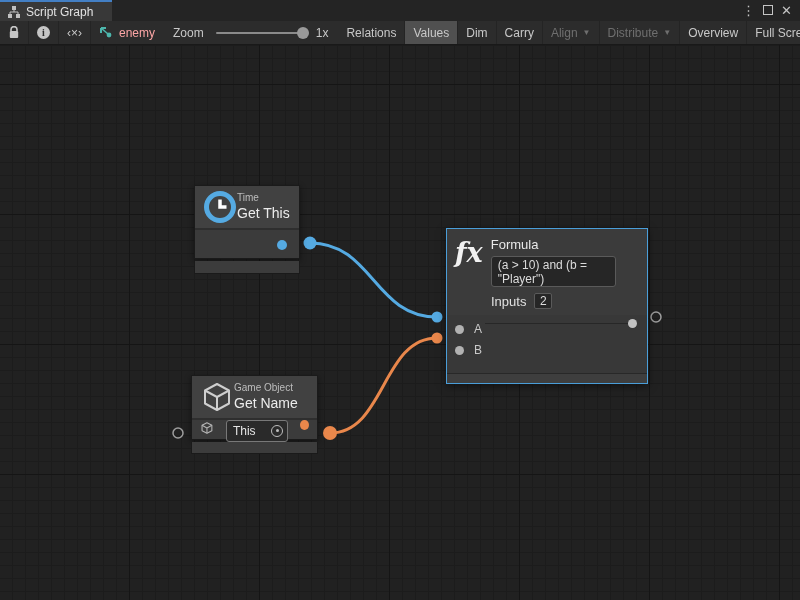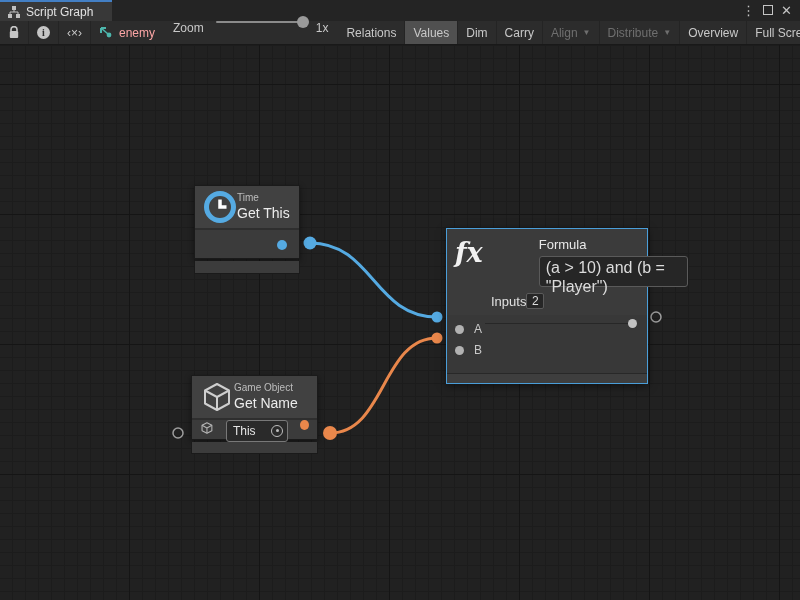--- a/index.html
+++ b/index.html
@@ -19,21 +19,21 @@
 
   
   .toolbar { position:absolute; left:0; top:21px; width:800px; height:24px; background:#2c2c2c; border-bottom:1px solid #191919; display:flex; align-items:stretch; font-size:12px; }
   .tb-btn { display:flex; align-items:center; justify-content:center; padding:0 8px; border-right:1px solid #242424; color:#c8c8c8; white-space:nowrap; }
   .tb-btn.icon-btn { width:30px; }
   .tb-btn.code-btn { width:78px; }
   .tb-btn.active { background:#505050; }
   .tb-btn.disabled { color:#6f6f6f; }
   .tb-group { display:flex; align-items:center; gap:6px; padding:0 8px; }
   .graph-name { color:#fca5a5; }
-  .zoom-wrap { display:flex; gap:12px; padding:0 10px; }
+  .zoom-wrap { display:flex; align-items:center; gap:12px; padding:0 10px; }
   .slider-track { position:relative; width:88px; height:2px; background:#8b8b8b; border-radius:1px; }
   .slider-handle { position:absolute; right:-5px; top:-5px; width:12px; height:12px; border-radius:50%; background:#9a9a9a; }
   .right-cluster { margin-left:auto; display:flex; align-items:stretch; }
   .dd-arrow { font-size:8px; margin-left:5px; }
   .lock-svg, .tabicon-svg, .graphicon-svg { display:block; }
   .info-circle { width:13px; height:13px; border-radius:50%; background:#c6c6c6; color:#2c2c2c; font-size:10px; font-weight:bold; display:flex; align-items:center; justify-content:center; font-family:"Liberation Serif", serif; }
 
   
   .canvas { position:absolute; left:0; top:45px; width:800px; height:555px;
     background-color:#212121;
@@ -59,24 +59,24 @@
   
   .node-gettime { left:194px; top:140px; width:106px; }
   .gettime-body { position:relative; height:29px; border-top:1px solid #2e2e2e; }
   .gettime-outdot { position:absolute; right:12px; top:10px; width:10px; height:10px; background:#55aae2; }
   .gettime-footer { height:13px; }
 
   
   .node-formula { left:446px; top:183px; width:202px; border:1px solid #4a9ed9; background:#3b3b3b; box-shadow:0 2px 8px rgba(0,0,0,0.5); }
   .formula-header { display:flex; align-items:flex-start; gap:8px; padding:8px 6px 0 8px; }
   .fx-glyph { font-family:"DejaVu Serif", serif; font-style:italic; font-weight:bold; font-size:27px; color:#f2f2f2; line-height:1; margin-top:2px; }
-  .formula-right { flex:1;margin-left:48px; }
+  .formula-right { flex:1; }
   .formula-title { font-size:13px; color:#e8e8e8; margin-bottom:4px; }
-  .formula-input { width:149px; height:31px; background:#262626; border:1px solid #5a5a5a; border-radius:3px; padding:1px 6px; font-size:16px; color:#dcdcdc; line-height:1.2; }
-  .inputs-row { display:flex; align-items:center; gap:0; padding:6px 0 6px 44px; }
+  .formula-input { width:125px; height:31px; background:#262626; border:1px solid #5a5a5a; border-radius:3px; padding:1px 6px; font-size:12px; color:#dcdcdc; line-height:1.2; }
+  .inputs-row { display:flex; align-items:center; gap:8px; padding:6px 0 6px 44px; }
   .inputs-label { font-size:13px; color:#e0e0e0; }
   .inputs-count { min-width:18px; height:16px; background:#262626; border:1px solid #5a5a5a; border-radius:2px; font-size:12px; color:#dcdcdc; text-align:center; line-height:15px; padding:0 3px; }
   .formula-ports { position:relative; height:58px; background:#383838; }
   .port-row { position:absolute; left:0; display:flex; align-items:center; gap:10px; padding-left:8px; height:18px; }
   .port-row .gray-dot { width:9px; height:9px; background:#b2b2b2; }
   .port-label { font-size:12px; color:#c9c9c9; }
   .a-line { position:absolute; left:38px; top:8px; width:145px; height:1px; background:#272727; }
   .a-rightdot { position:absolute; right:10px; top:4px; width:9px; height:9px; background:#c3c3c3; border-radius:50%; }
   .formula-footer { height:10px; background:#3e3e3e; border-top:1px solid #282828; }
 

